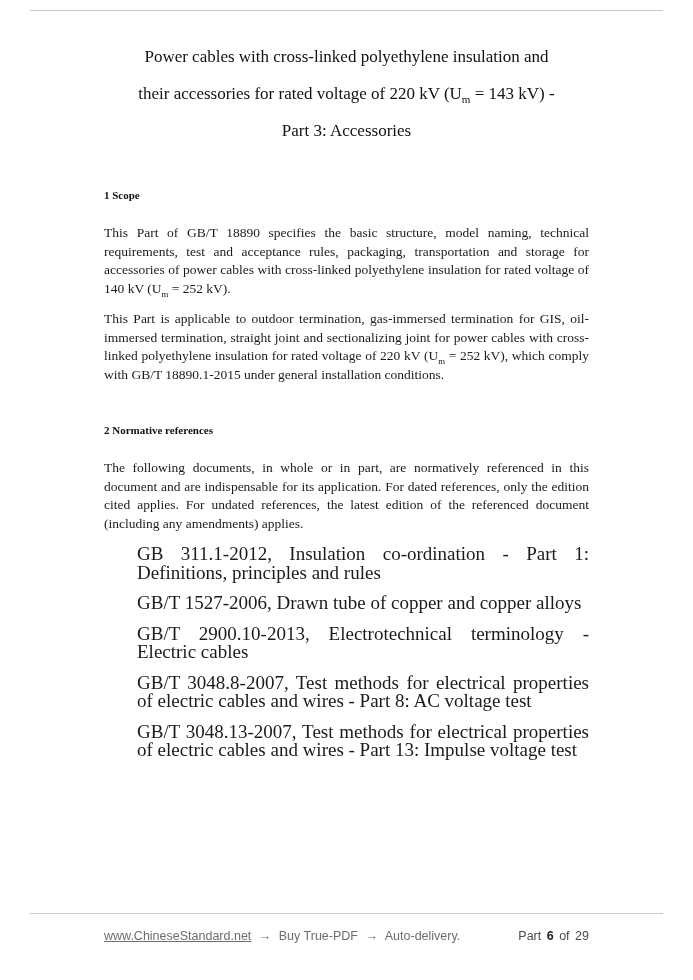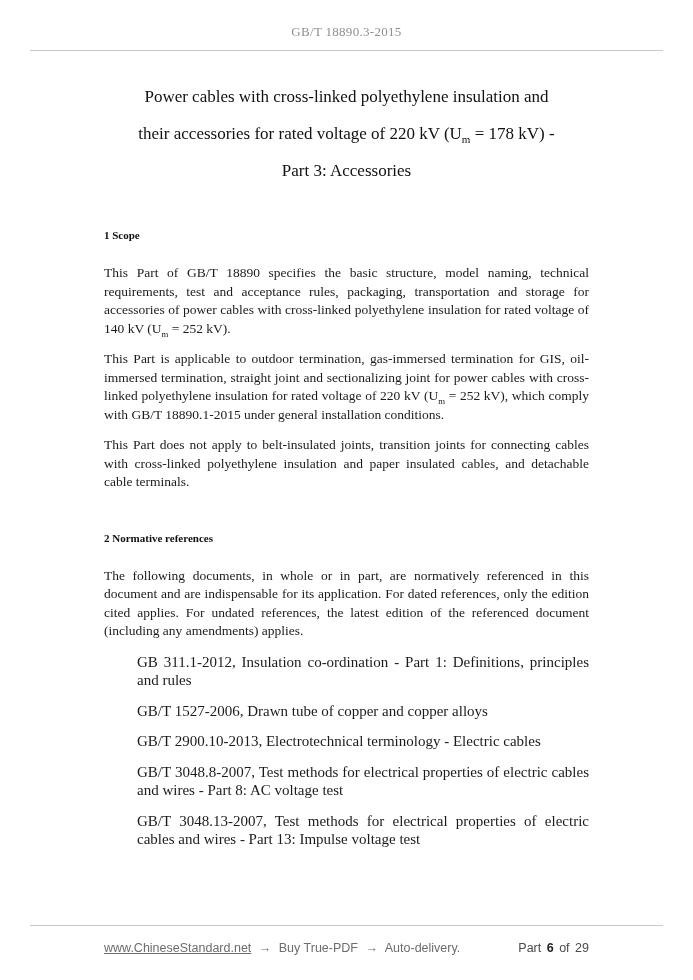--- a/index.html
+++ b/index.html
@@ -43,30 +43,30 @@
     color: #111;
     margin: 40px 0 23px 0;
   }
   .body-para {
     font-size: 13.5px;
     line-height: 18.5px;
     text-align: justify;
     margin-bottom: 12px;
   }
   .ref-item {
-    font-size: 15px;
+    font-size: 19px;
     line-height: 18.5px;
     text-align: justify;
     padding-left: 33px;
     margin-bottom: 12px;
   }
   sub.sub { font-size: 0.65em; line-height: 0; vertical-align: sub; }
   .page-footer {
     position: absolute;
-    left: 0; right: 0; bottom: 0;
+    left: 0; right: 0; bottom: 12px;
     height: 55px;
   }
   .footer-rule {
     border: none;
     border-top: 1px solid #c9c9c9;
     margin: 0 30px;
   }
   .footer-row {
     display: flex;
     justify-content: space-between;
@@ -85,40 +85,36 @@
   .arrow { color: #6d6d6d; }
   .footer-right { color: #4a4a4a; }
   .footer-right .pg-num { font-weight: bold; color: #222; margin: 0 2px; }
   .footer-right .pg-total { margin-left: 2px; text-align: center; }
 </style>
 </head>
 <body>
 
 <div class="page">
 
-  <div class="page-header">
-    <span>GB/T 18890.3-2015</span>
-  </div>
   <hr class="rule">
 
   <main class="content">
 
     <h1 class="doc-title">
       <span class="tline">Power cables with cross-linked polyethylene insulation and</span>
-      <span class="tline"><span>their accessories for rated voltage of 220 kV (U</span><sub class="sub">m</sub><span> = 178 kV) -</span></span>
+      <span class="tline"><span>their accessories for rated voltage of 220 kV (U</span><sub class="sub">m</sub><span> = 143 kV) -</span></span>
       <span class="tline">Part 3: Accessories</span>
     </h1>
 
     <h2 class="section-heading">1 Scope</h2>
 
     <p class="body-para"><span>This Part of GB/T 18890 specifies the basic structure, model naming, technical requirements, test and acceptance rules, packaging, transportation and storage for accessories of power cables with cross-linked polyethylene insulation for rated voltage of 140 kV (U</span><sub class="sub">m</sub><span> = 252 kV).</span></p>
 
     <p class="body-para"><span>This Part is applicable to outdoor termination, gas-immersed termination for GIS, oil-immersed termination, straight joint and sectionalizing joint for power cables with cross-linked polyethylene insulation for rated voltage of 220 kV (U</span><sub class="sub">m</sub><span> = 252 kV), which comply with GB/T 18890.1-2015 under general installation conditions.</span></p>
 
-    <p class="body-para">This Part does not apply to belt-insulated joints, transition joints for connecting cables with cross-linked polyethylene insulation and paper insulated cables, and detachable cable terminals.</p>
 
     <h2 class="section-heading">2 Normative references</h2>
 
     <p class="body-para">The following documents, in whole or in part, are normatively referenced in this document and are indispensable for its application. For dated references, only the edition cited applies. For undated references, the latest edition of the referenced document (including any amendments) applies.</p>
 
     <p class="ref-item">GB 311.1-2012, Insulation co-ordination - Part 1: Definitions, principles and rules</p>
     <p class="ref-item">GB/T 1527-2006, Drawn tube of copper and copper alloys</p>
     <p class="ref-item">GB/T 2900.10-2013, Electrotechnical terminology - Electric cables</p>
     <p class="ref-item">GB/T 3048.8-2007, Test methods for electrical properties of electric cables and wires - Part 8: AC voltage test</p>
     <p class="ref-item">GB/T 3048.13-2007, Test methods for electrical properties of electric cables and wires - Part 13: Impulse voltage test</p>

